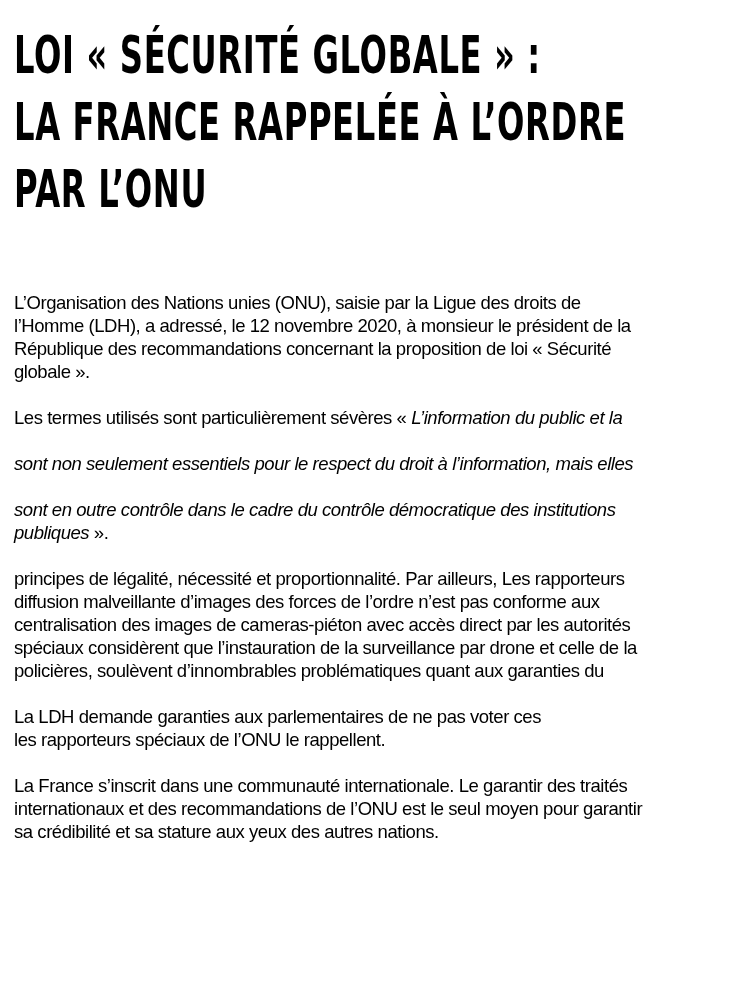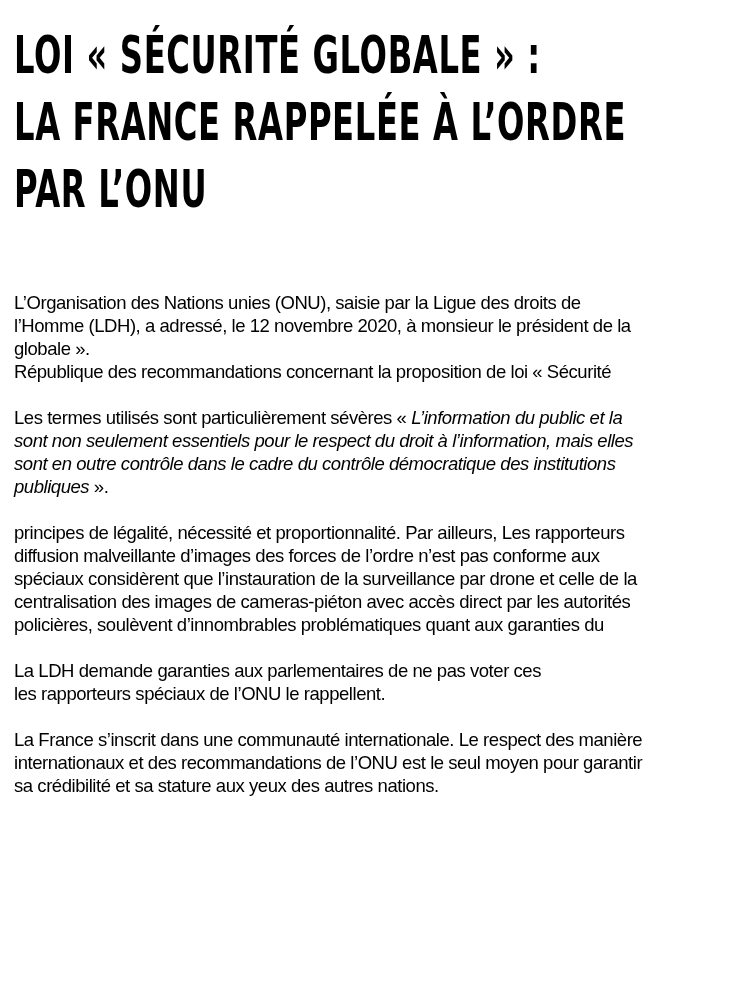--- a/index.html
+++ b/index.html
@@ -43,57 +43,58 @@
     }
     .body p {
       margin: 0 0 23px 0;
       white-space: nowrap;
     }
     .body p span.line {
       display: block;
     }
     .quote {
       font-style: italic;
+      margin-top: 23px;
     }
   </style>
 </head>
 <body>
 
 <h1 class="title">
   <span>LOI « SÉCURITÉ GLOBALE » :</span>
   <span>LA FRANCE RAPPELÉE À L’ORDRE</span>
   <span>PAR L’ONU</span>
 </h1>
 
 <div class="body">
   <p>
     <span class="line">L’Organisation des Nations unies (ONU), saisie par la Ligue des droits de</span>
     <span class="line">l’Homme (LDH), a adressé, le 12 novembre 2020, à monsieur le président de la</span>
+    <span class="line">République des recommandations concernant la proposition de loi « Sécurité</span>
     <span class="line">globale ».</span>
-    <span class="line">République des recommandations concernant la proposition de loi « Sécurité</span>
   </p>
 
   <p>
     <span class="line"><span>Les termes utilisés sont particulièrement sévères « </span><span class="quote">L’information du public et la</span></span>
     <span class="line quote">sont non seulement essentiels pour le respect du droit à l’information, mais elles</span>
     <span class="line quote">sont en outre contrôle dans le cadre du contrôle démocratique des institutions</span>
     <span class="line"><span class="quote">publiques</span><span> ».</span></span>
   </p>
 
   <p>
     <span class="line">principes de légalité, nécessité et proportionnalité. Par ailleurs, Les rapporteurs</span>
     <span class="line">diffusion malveillante d’images des forces de l’ordre n’est pas conforme aux</span>
+    <span class="line">centralisation des images de cameras-piéton avec accès direct par les autorités</span>
     <span class="line">spéciaux considèrent que l’instauration de la surveillance par drone et celle de la</span>
-    <span class="line">centralisation des images de cameras-piéton avec accès direct par les autorités</span>
     <span class="line">policières, soulèvent d’innombrables problématiques quant aux garanties du</span>
   </p>
 
   <p>
     <span class="line">La LDH demande garanties aux parlementaires de ne pas voter ces</span>
     <span class="line">les rapporteurs spéciaux de l’ONU le rappellent.</span>
   </p>
 
   <p>
-    <span class="line">La France s’inscrit dans une communauté internationale. Le respect des manière</span>
+    <span class="line">La France s’inscrit dans une communauté internationale. Le garantir des traités</span>
     <span class="line">internationaux et des recommandations de l’ONU est le seul moyen pour garantir</span>
     <span class="line">sa crédibilité et sa stature aux yeux des autres nations.</span>
   </p>
 </div>
 
 </body></html>

